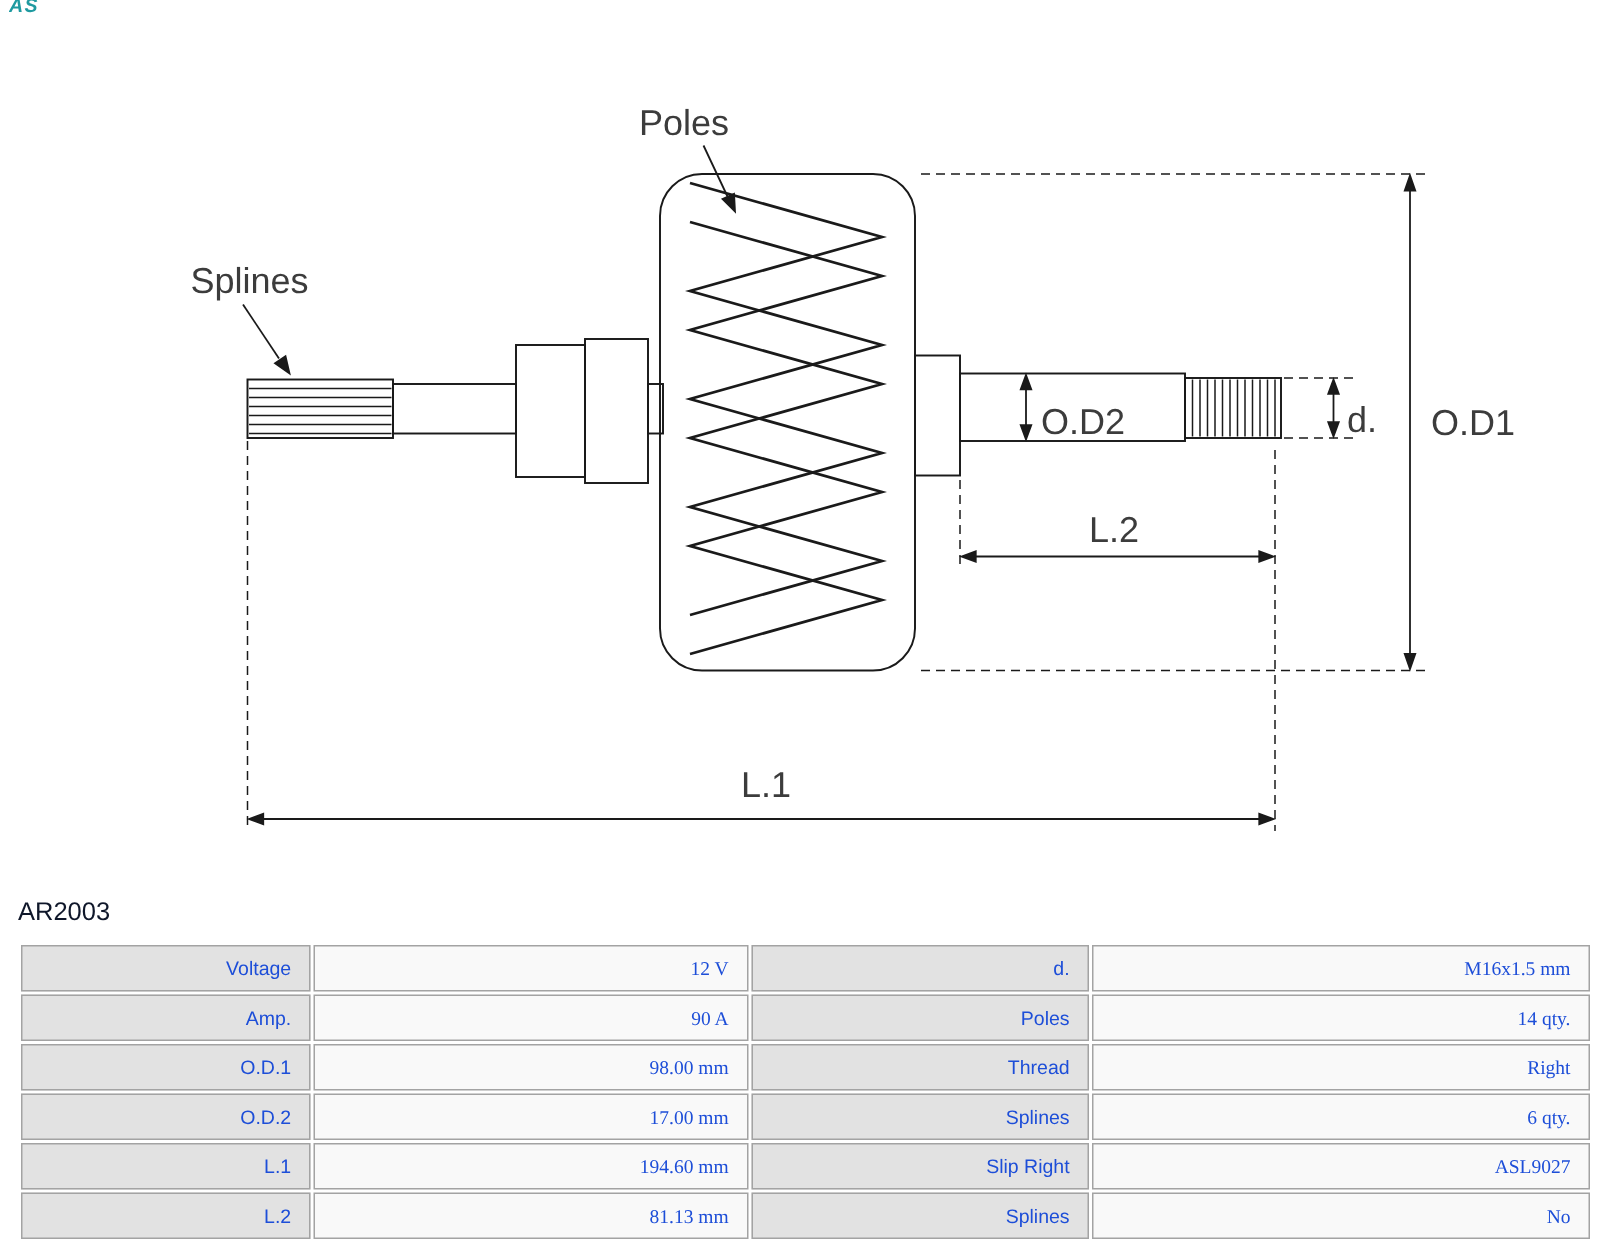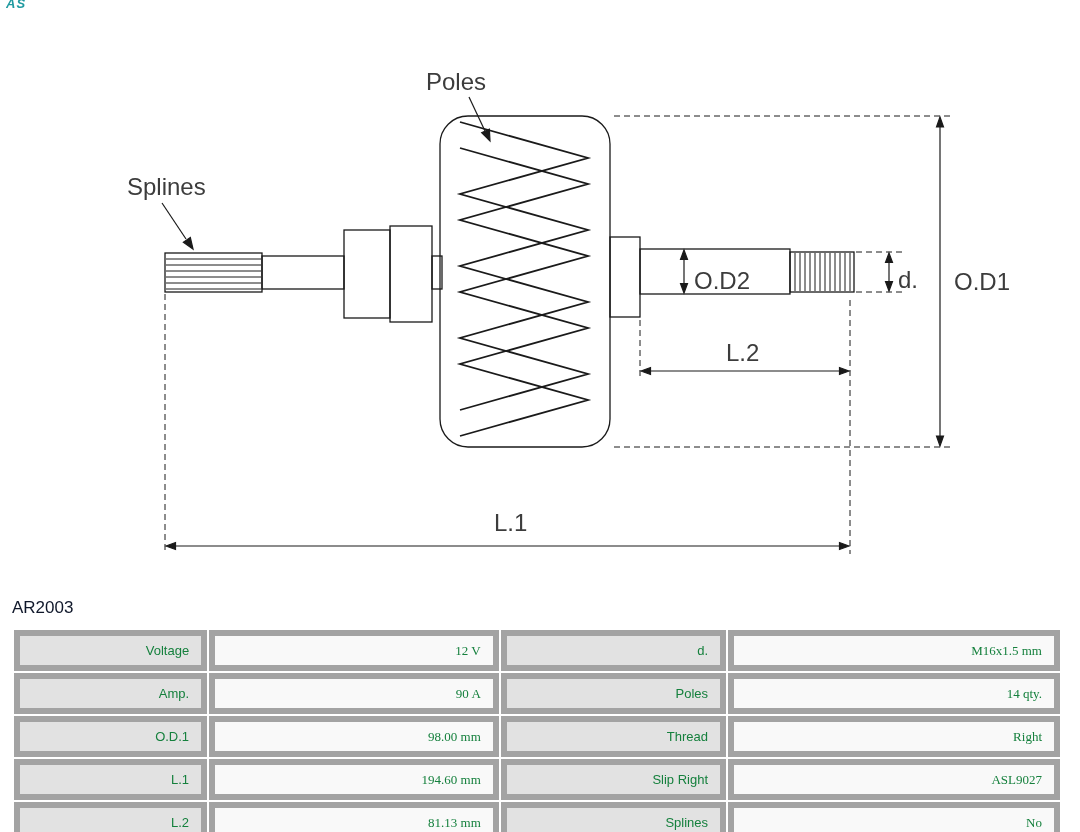--- a/index.html
+++ b/index.html
@@ -21,24 +21,24 @@
     position: absolute; top: 598px; left: 12px;
     font-size: 17px; color: #0f172a;
   }
   table.specs {
     position: absolute; top: 628px; left: 12px;
     width: 1050px;
     border-collapse: separate; border-spacing: 2px;
     table-layout: fixed;
   }
   table.specs td {
-    font-size: 13px; line-height: 15px; color: #15803d;
+    font-size: 13px; line-height: 15px; color: #1d4ed8;
     padding: 7px 12px;
     text-align: right; white-space: nowrap; overflow: hidden;
-    border: 6px solid #a3a3a3;
+    border: 1px solid #a3a3a3;
   }
   td.lab { background: #e2e2e2; border-color: #dadada; }
   td.val { background: #f9f9f9; border-color: #e9e9e9; font-family: Liberation Serif, serif; }
   td.c1 { padding-right: 24px; }
 </style>
 </head>
 <body>
 
 <div class="logo">
   <span>AS</span>
@@ -147,20 +147,26 @@
       <td class="lab">Poles</td>
       <td class="val">14 qty.</td>
     </tr>
     <tr>
       <td class="lab c1">O.D.1</td>
       <td class="val">98.00 mm</td>
       <td class="lab">Thread</td>
       <td class="val">Right</td>
     </tr>
     <tr>
+      <td class="lab c1">O.D.2</td>
+      <td class="val">17.00 mm</td>
+      <td class="lab">Splines</td>
+      <td class="val">6 qty.</td>
+    </tr>
+    <tr>
       <td class="lab c1">L.1</td>
       <td class="val">194.60 mm</td>
       <td class="lab">Slip Right</td>
       <td class="val">ASL9027</td>
     </tr>
     <tr>
       <td class="lab c1">L.2</td>
       <td class="val">81.13 mm</td>
       <td class="lab">Splines</td>
       <td class="val">No</td>

